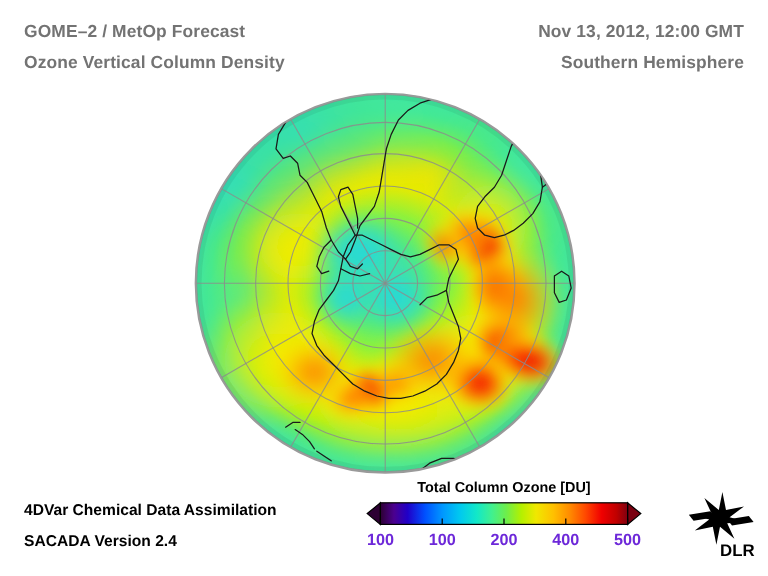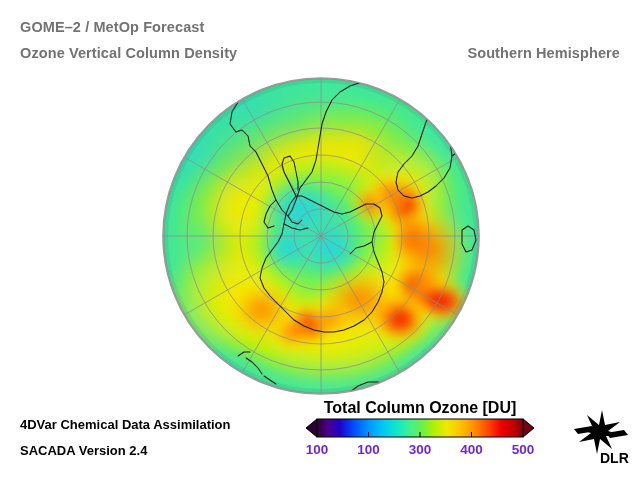--- a/index.html
+++ b/index.html
@@ -18,39 +18,40 @@
 
   .foot{position:absolute;left:20px;font-weight:bold;font-size:13px;color:#000;white-space:nowrap;margin-top:16px;}
   #foot1{top:401px;}
   #foot2{top:427px;}
   #foot3{top:453px;}
 
   #globe-wrap{position:absolute;left:0;top:0;width:640px;height:480px;}
 
   #cbar-title{
     position:absolute;left:305px;top:399px;width:230px;text-align:center;
-    font-weight:bold;font-size:16px;color:#000;
+    font-weight:bold;font-size:12px;color:#000;
   }
   #cbar-box{position:absolute;left:305px;top:417px;width:230px;height:22px;}
   #cbar-labels{position:absolute;left:295px;top:442px;width:250px;height:20px;}
   .cbtick{
     position:absolute;top:0;font-weight:bold;font-size:13.5px;color:#6d28d9;
     transform:translateX(-50%);white-space:nowrap;
   }
 
   #riu-logo{position:absolute;left:558px;top:370px;width:74px;height:36px;}
   #dlr-logo{position:absolute;left:566px;top:409px;width:70px;height:56px;}
 </style>
 </head>
 <body>
 
 <div id="page">
 
   <div class="hdr" id="hdr-l1">GOME–2 / MetOp Forecast</div>
   <div class="hdr" id="hdr-l2">Ozone Vertical Column Density</div>
+  <div class="hdr" id="hdr-r1">Nov 13, 2012, 12:00 GMT</div>
   <div class="hdr" id="hdr-r2">Southern Hemisphere</div>
 
   <div id="globe-wrap">
     <svg width="640" height="480" viewBox="0 0 640 480">
       <defs>
         <clipPath id="globeClip">
           <circle cx="321" cy="236" r="158"></circle>
         </clipPath>
 
         <radialGradient id="baseRamp" cx="50%" cy="50%" r="50%">
@@ -278,21 +279,21 @@
         <line x1="115" y1="15" x2="115" y2="20"></line>
         <line x1="166.5" y1="15" x2="166.5" y2="20"></line>
         <line x1="218" y1="15" x2="218" y2="20"></line>
       </g>
     </svg>
   </div>
 
   <div id="cbar-labels">
     <span class="cbtick" style="left:22px">100</span>
     <span class="cbtick" style="left:73.5px">100</span>
-    <span class="cbtick" style="left:125px">300</span>
+    <span class="cbtick" style="left:125px">200</span>
     <span class="cbtick" style="left:176.5px">400</span>
     <span class="cbtick" style="left:228px">500</span>
   </div>
 
 
   <div id="dlr-logo">
     <svg width="70" height="56" viewBox="0 0 70 56">
       <g fill="#000000">
 
         <path d="M36,1 L39,16 L54,13 L42,22 L56,26 L40,27 L46,40 L34,30

